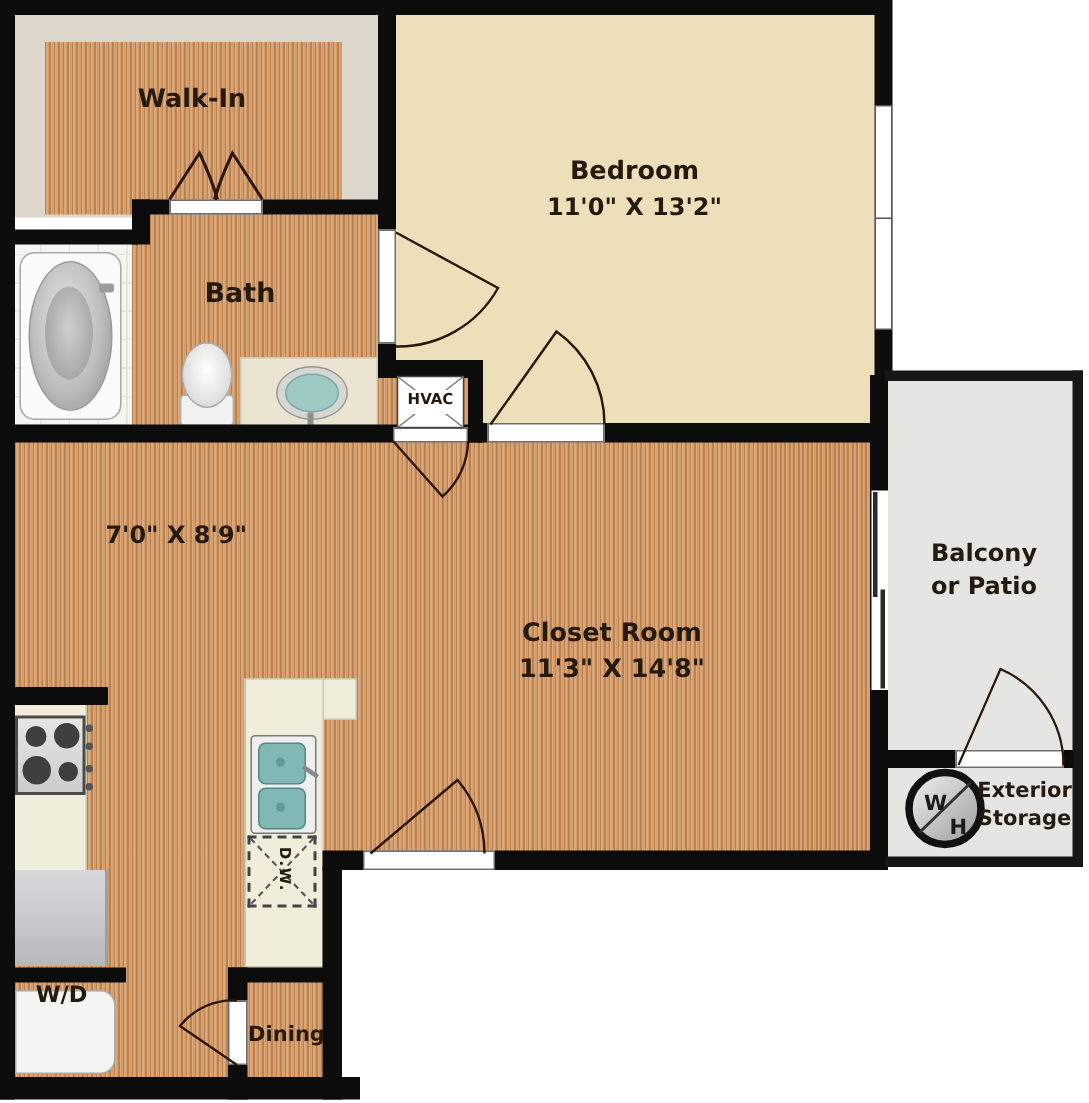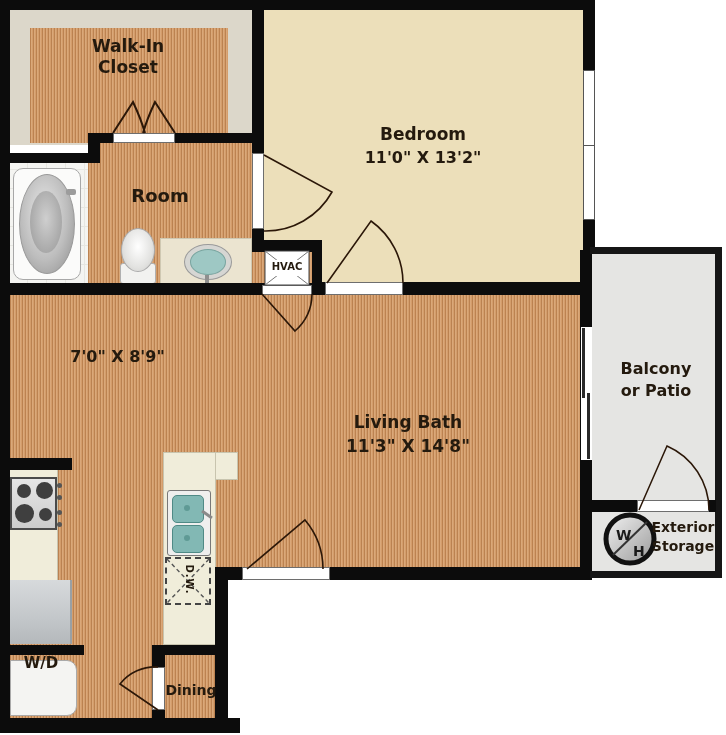--- a/index.html
+++ b/index.html
@@ -157,39 +157,38 @@
         <stop offset="0" stop-color="#f2f2f2"></stop>
           <stop offset="1" stop-color="#9a9a9a"></stop>
       </linearGradient>
     </defs>
     <circle cx="630" cy="539" r="24" fill="url(#whgrad)" stroke="#111" stroke-width="5"></circle>
     <line x1="613" y1="555" x2="647" y2="522" stroke="#333" stroke-width="2"></line>
     <text x="616" y="540" font-size="14" font-weight="bold" fill="#1a1a1a">W</text>
     <text x="633" y="556" font-size="14" font-weight="bold" fill="#1a1a1a">H</text>
   </svg>
 
-  <div class="abs label" style="left:58px;top:36px;width:140px;font-size:17px;line-height:21px;">
+  <div class="abs label" style="left:58px;top:56px;width:140px;font-size:17px;line-height:21px;">
     <div>Walk-In</div>
-    <div>Closet</div>
-  </div>
-  <div class="abs label" style="left:328px;top:103px;width:190px;font-size:17px;line-height:23px;margin-top:20px;">
+  </div>
+  <div class="abs label" style="left:328px;top:103px;width:190px;font-size:17px;line-height:23px;">
     <div>Bedroom</div>
     <div style="font-size:16px;">11'0" X 13'2"</div>
   </div>
   <div class="abs label" style="left:110px;top:185px;width:100px;font-size:18px;">
-    <div>Room</div>
+    <div>Bath</div>
   </div>
   <div class="abs label" style="left:266px;top:261px;width:42px;font-size:10px;">
     <div style="font-weight:bold;">HVAC</div>
   </div>
   <div class="abs label" style="left:30px;top:346px;width:175px;font-size:16px;line-height:21px;">
     <div>7'0" X 8'9"</div>
   </div>
   <div class="abs label" style="left:308px;top:410px;width:200px;font-size:17px;line-height:24px;">
-    <div>Living Bath</div>
+    <div>Closet Room</div>
     <div>11'3" X 14'8"</div>
   </div>
   <div class="abs label" style="left:600px;top:358px;width:112px;font-size:16px;line-height:22px;">
     <div>Balcony</div>
     <div>or Patio</div>
   </div>
   <div class="abs label" style="left:645px;top:518px;width:76px;font-size:14px;line-height:19px;">
     <div>Exterior</div>
     <div>Storage</div>
   </div>

